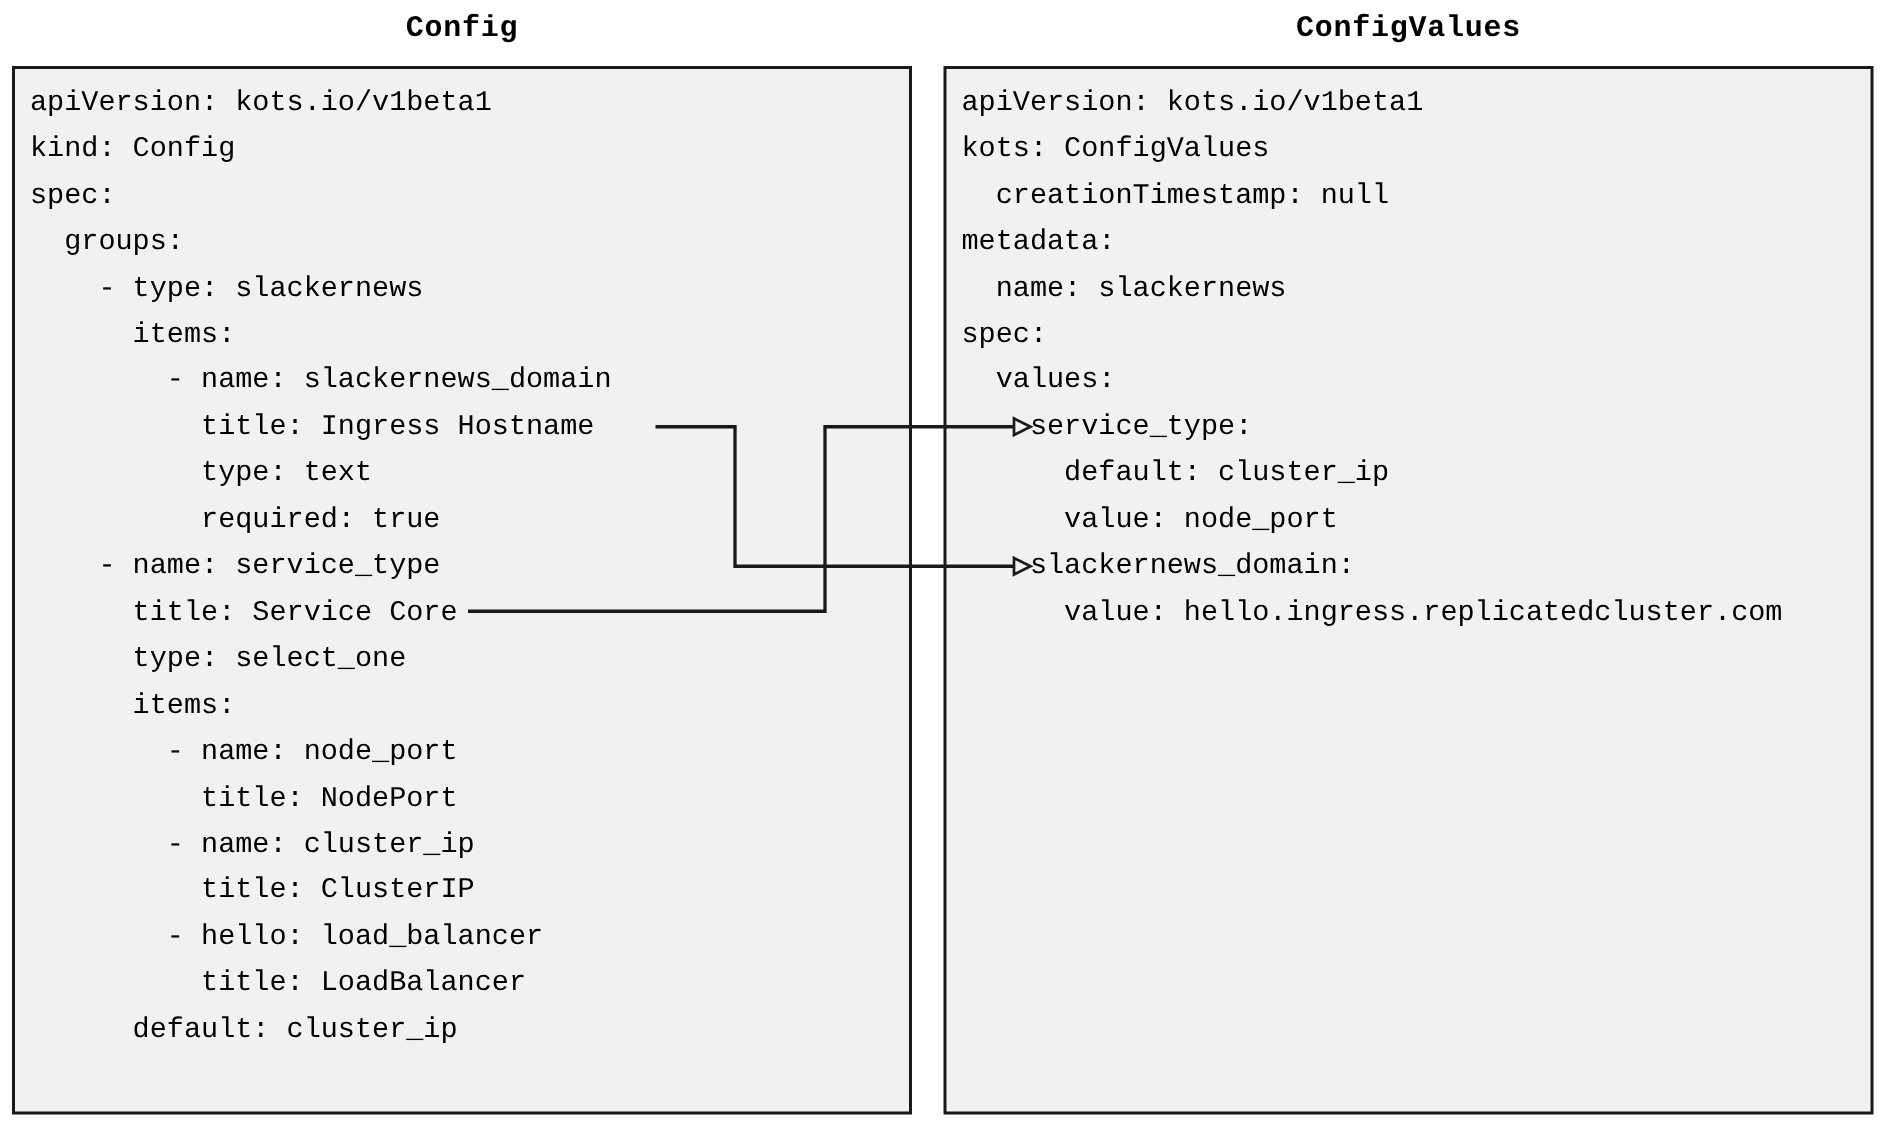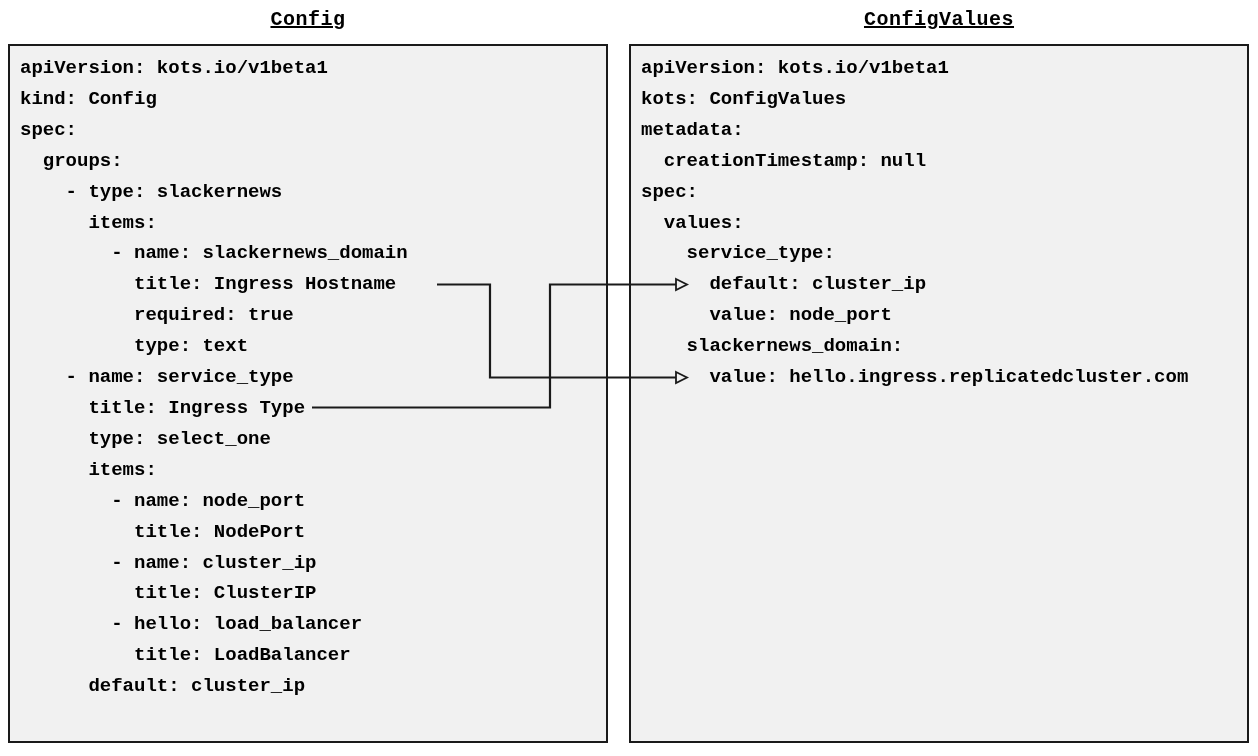--- a/index.html
+++ b/index.html
@@ -19,21 +19,20 @@
   .stage { position: relative; width: 1258px; height: 756px; }
 
   .panel-title {
     position: absolute;
     top: 8px;
     text-align: center;
     font-size: 20px;
     font-weight: bold;
     color: var(--text-color);
     letter-spacing: 0.5px;
-    text-decoration: underline;
   }
   #title-left  { left: 8px;   width: 600px; }
   #title-right { left: 629px; width: 620px; }
 
   .panel {
     position: absolute;
     top: 44px;
     height: 699px;
     background: var(--box-fill);
     border: 2px solid var(--box-border);
@@ -41,21 +40,21 @@
   #panel-left  { left: 8px;   width: 600px; }
   #panel-right { left: 629px; width: 620px; }
 
   .code {
     padding: 7px 0 0 10px;
   }
   .code-line {
     white-space: pre;
     font-size: 19px;
     line-height: 30.9px;
-    font-weight: bold;
+    font-weight: normal;
     color: var(--text-color);
   }
 
   #connector-overlay {
     position: absolute;
     left: 0; top: 0;
     width: 1258px; height: 756px;
     pointer-events: none;
   }
 </style>
@@ -71,42 +70,43 @@
   <div class="panel" id="panel-left">
     <div class="code">
         <div class="code-line">apiVersion: kots.io/v1beta1</div>
         <div class="code-line">kind: Config</div>
         <div class="code-line">spec:</div>
         <div class="code-line">  groups:</div>
         <div class="code-line">    - type: slackernews</div>
         <div class="code-line">      items:</div>
         <div class="code-line">        - name: slackernews_domain</div>
         <div class="code-line">          title: Ingress Hostname</div>
+        <div class="code-line">          type: text</div>
         <div class="code-line">          required: true</div>
-        <div class="code-line">          type: text</div>
         <div class="code-line">    - name: service_type</div>
-        <div class="code-line">      title: Ingress Type</div>
+        <div class="code-line">      title: Service Core</div>
         <div class="code-line">      type: select_one</div>
         <div class="code-line">      items:</div>
         <div class="code-line">        - name: node_port</div>
         <div class="code-line">          title: NodePort</div>
         <div class="code-line">        - name: cluster_ip</div>
         <div class="code-line">          title: ClusterIP</div>
         <div class="code-line">        - hello: load_balancer</div>
         <div class="code-line">          title: LoadBalancer</div>
         <div class="code-line">      default: cluster_ip</div>
       </div>
   </div>
 
   <div class="panel" id="panel-right">
     <div class="code">
         <div class="code-line">apiVersion: kots.io/v1beta1</div>
         <div class="code-line">kots: ConfigValues</div>
+        <div class="code-line">  creationTimestamp: null</div>
         <div class="code-line">metadata:</div>
-        <div class="code-line">  creationTimestamp: null</div>
+        <div class="code-line">  name: slackernews</div>
         <div class="code-line">spec:</div>
         <div class="code-line">  values:</div>
         <div class="code-line">    service_type:</div>
         <div class="code-line">      default: cluster_ip</div>
         <div class="code-line">      value: node_port</div>
         <div class="code-line">    slackernews_domain:</div>
         <div class="code-line">      value: hello.ingress.replicatedcluster.com</div>
       </div>
   </div>
 

